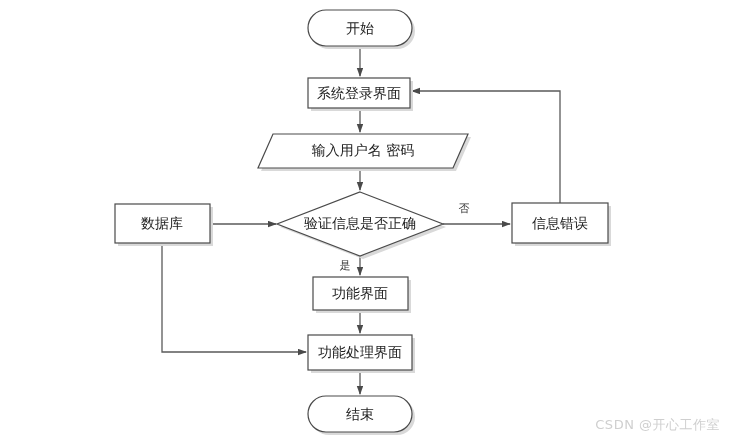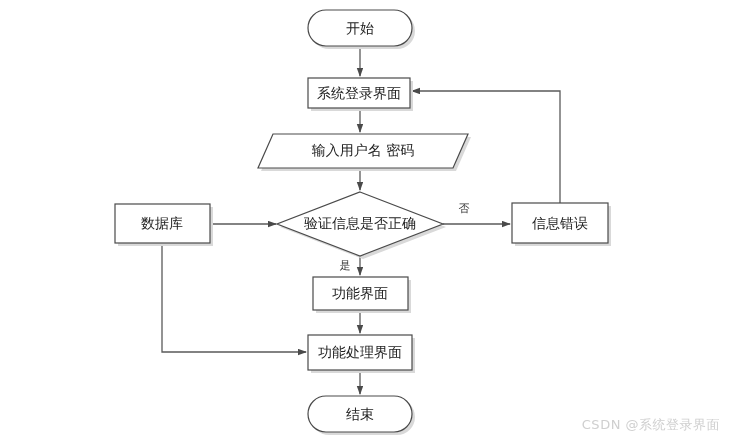--- a/index.html
+++ b/index.html
@@ -153,15 +153,15 @@
     </g>
 
     <g>
       <rect class="node-shape-shadow" x="311" y="399" width="104" height="36" rx="18" ry="18"></rect>
       <rect class="node-shape" x="308" y="396" width="104" height="36" rx="18" ry="18"></rect>
       <text class="node-label" x="360" y="415">结束</text>
     </g>
 
   </svg>
 
-  <div class="watermark-text">CSDN @系统登录界面</div>
+  <div class="watermark-text">CSDN @开心工作室</div>
 
 </div>
 
 </body></html>

